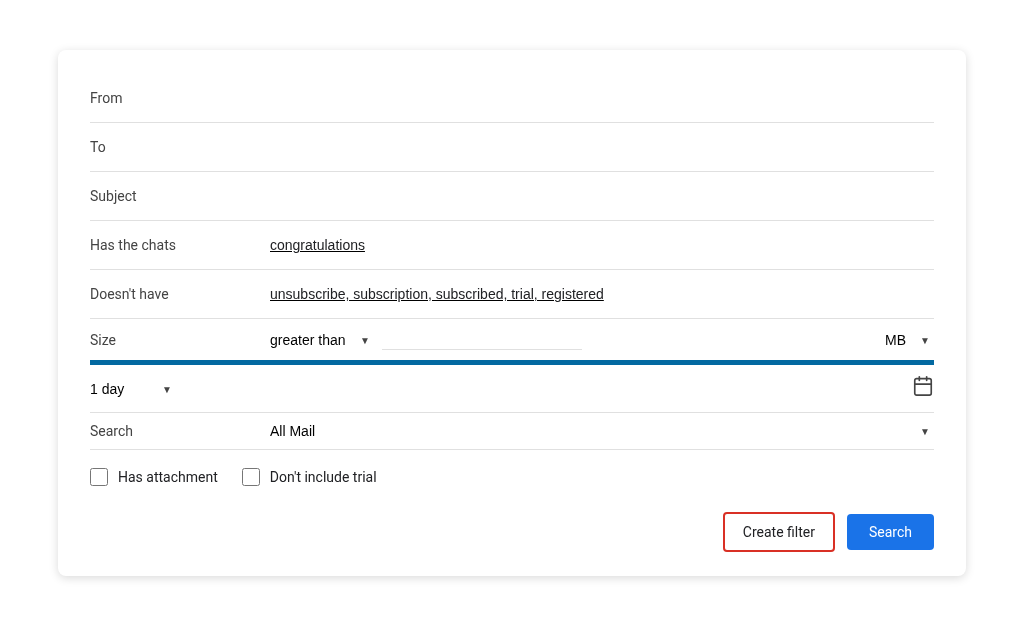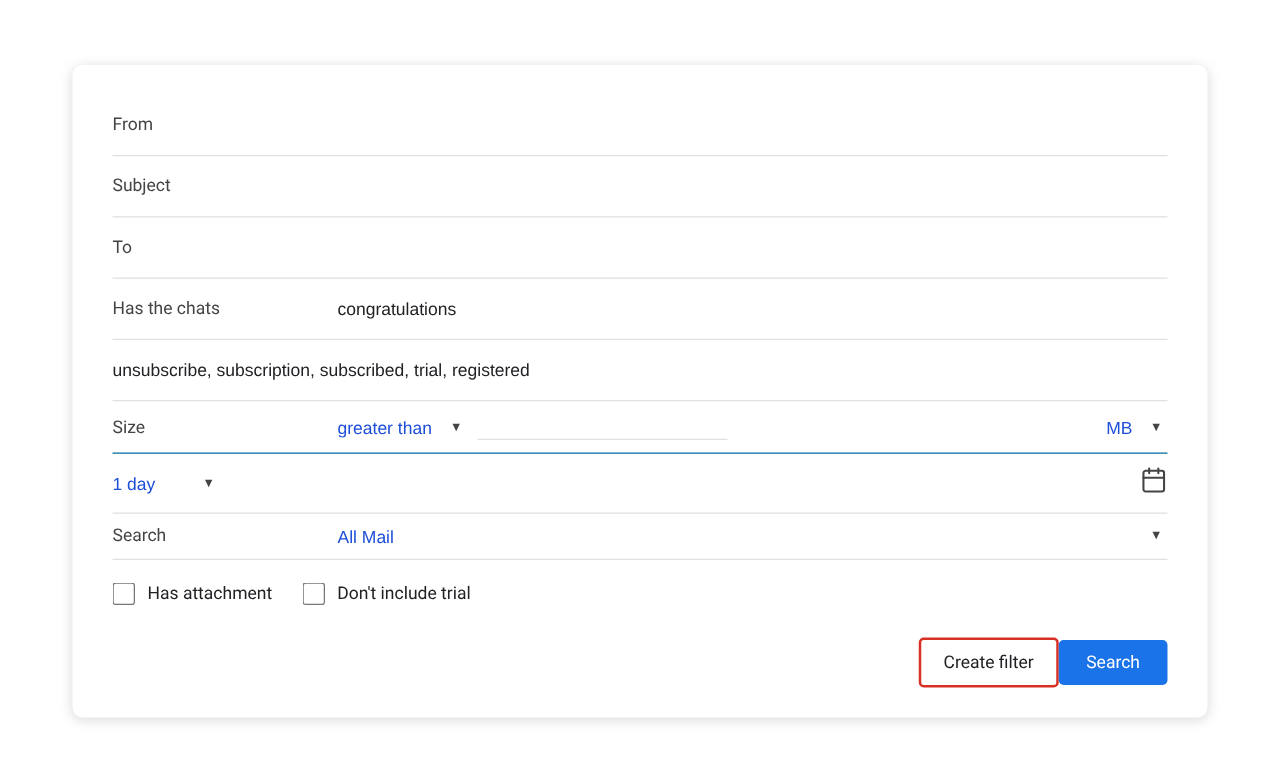--- a/index.html
+++ b/index.html
@@ -55,21 +55,21 @@
       padding: 2px 0;
     }
 
     .form-input::placeholder {
       color: #aaa;
     }
 
     .size-row {
       display: flex;
       align-items: center;
-      border-bottom: 1px solid #0369a1;
+      border-bottom: 5px solid #0369a1;
       padding: 10px 0;
     }
 
     .size-label {
       width: 180px;
       min-width: 180px;
       font-size: 14px;
       color: #444;
     }
 
@@ -86,21 +86,21 @@
       align-items: center;
     }
 
     .form-select {
       appearance: none;
       -webkit-appearance: none;
       border: none;
       outline: none;
       background: transparent;
       font-size: 14px;
-      color: #1d4ed8;
+      color: #000000;
       padding-right: 28px;
       cursor: pointer;
     }
 
     .select-arrow {
       position: absolute;
       right: 4px;
       top: 50%;
       transform: translateY(-50%);
       pointer-events: none;
@@ -200,20 +200,21 @@
       cursor: pointer;
       accent-color: #1a73e8;
       margin: 0;
     }
 
     .actions-row {
       display: flex;
       justify-content: flex-end;
       align-items: center;
       padding-top: 16px;
+      gap: 12px;
     }
 
     .btn-create-filter {
       border: 2px solid #d93025;
       background: #fff;
       color: #202124;
       font-size: 14px;
       padding: 10px 18px;
       border-radius: 4px;
       cursor: pointer;
@@ -228,56 +229,58 @@
       padding: 10px 22px;
       border-radius: 4px;
       cursor: pointer;
       font-family: inherit;
     }
 
     .row-input-area {
       flex: 1;
       display: flex;
       align-items: center;
+      text-decoration: underline;
     }
   </style>
 </head>
 <body>
 
 <div class="dialog">
 
   <div class="form-row">
     <div class="form-label">From</div>
     <div class="row-input-area">
       <input type="text" class="form-input" value="" style="">
     </div>
   </div>
 
   <div class="form-row">
+    <div class="form-label">To</div>
+    <div class="row-input-area">
+      <input type="text" class="form-input" value="" style="">
+    </div>
+  </div>
+
+  <div class="form-row">
     <div class="form-label">Subject</div>
     <div class="row-input-area">
       <input type="text" class="form-input" value="" style="">
     </div>
   </div>
 
   <div class="form-row">
-    <div class="form-label">To</div>
-    <div class="row-input-area">
-      <input type="text" class="form-input" value="" style="">
-    </div>
-  </div>
-
-  <div class="form-row">
     <div class="form-label">Has the chats</div>
     <div class="row-input-area">
       <input type="text" class="form-input" id="hasWordsInput" value="congratulations" style="">
     </div>
   </div>
 
   <div class="form-row">
+    <div class="form-label">Doesn't have</div>
     <div class="row-input-area">
       <input type="text" class="form-input" id="doesntHaveInput" value="unsubscribe, subscription, subscribed, trial, registered" style="">
     </div>
   </div>
 
   <div class="size-row">
     <div class="size-label">Size</div>
     <div class="size-controls">
       <div class="select-wrapper">
         <select class="form-select" id="sizeComparisonSelect">

